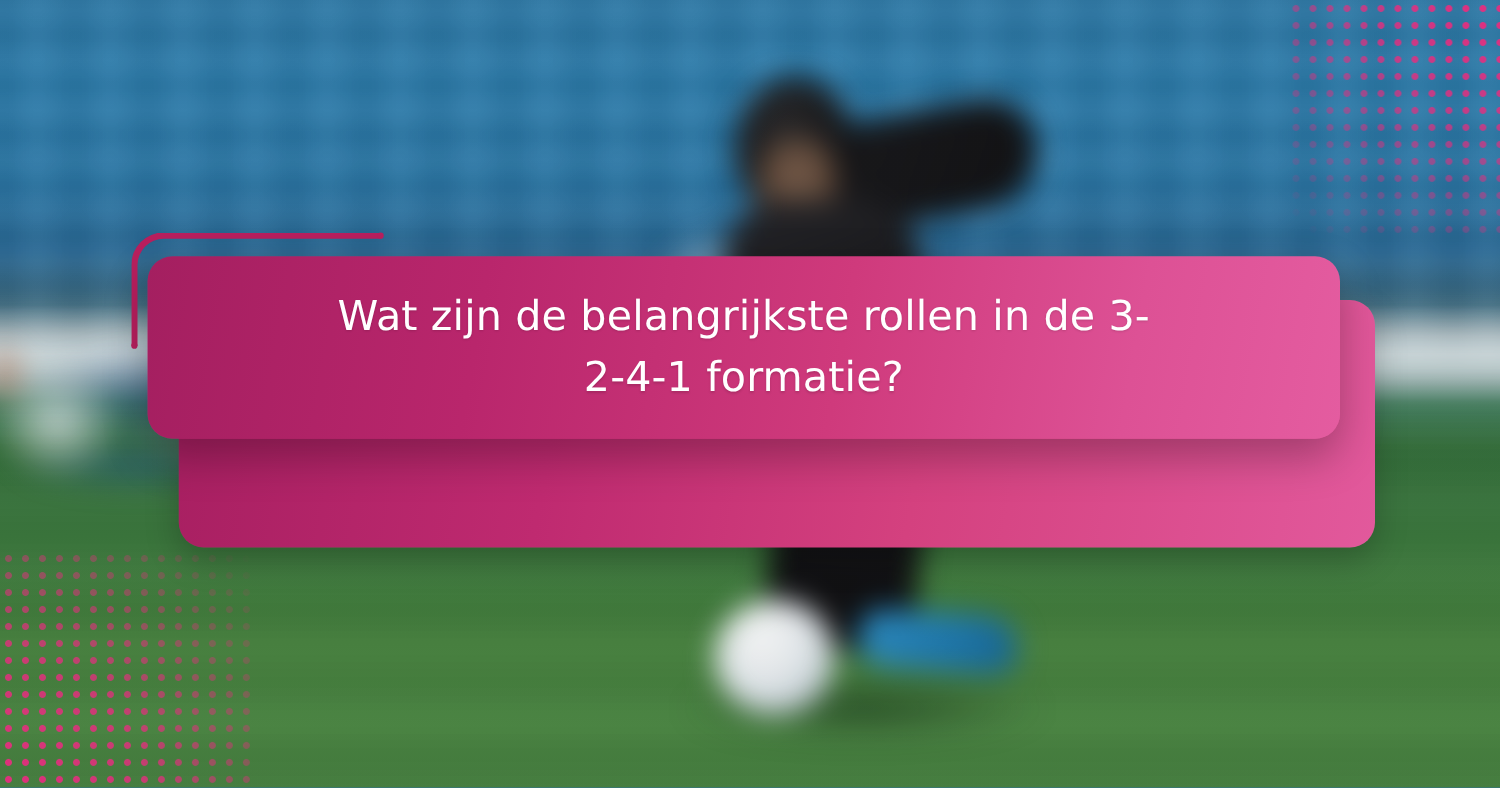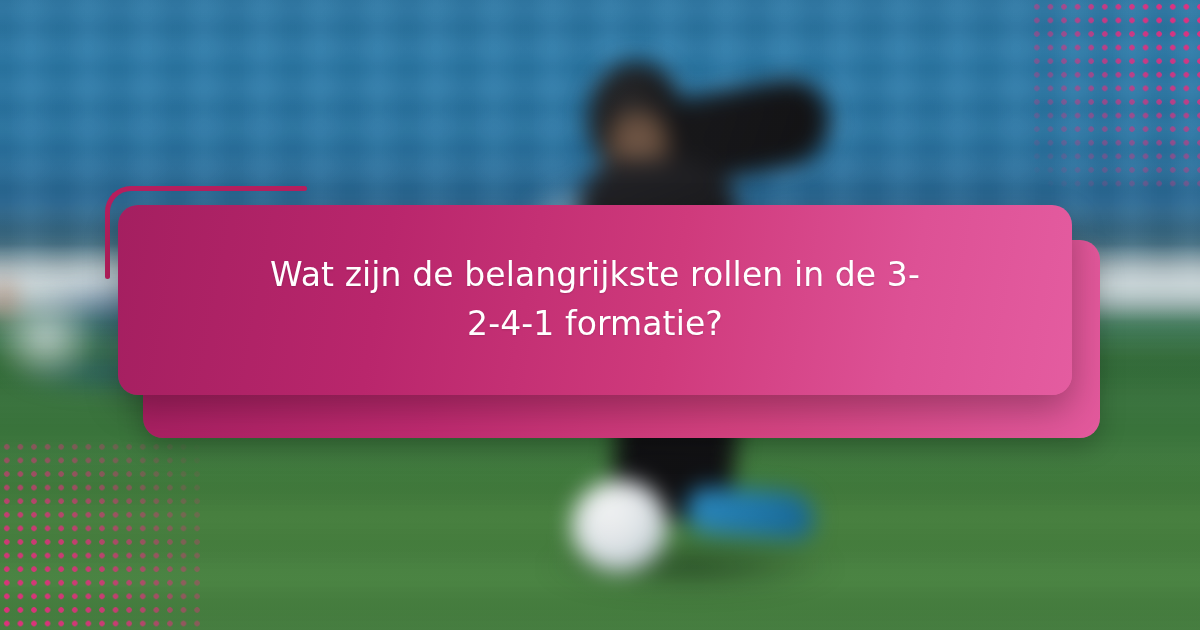--- a/index.html
+++ b/index.html
@@ -252,21 +252,21 @@
     border-radius: 20px;
     background: linear-gradient(100deg, #a71f61 0%, #bf2a70 32%, #d4417f 62%, #e2599c 100%);
     box-shadow: 0 10px 26px rgba(0,0,0,0.22);
   }
 
   .card-front {
     position: absolute;
     left: 118px;
     top: 205px;
     width: 954px;
-    height: 190px;
+    height: 146px;
     border-radius: 20px;
     background: linear-gradient(100deg, #a41f60 0%, #b9266c 28%, #cf3a7c 58%, #dd5195 82%, #e45ca0 100%);
     box-shadow: 0 14px 34px rgba(0,0,0,0.28);
     display: flex;
     align-items: center;
     justify-content: center;
   }
 
   .card-title {
     color: #ffffff;

